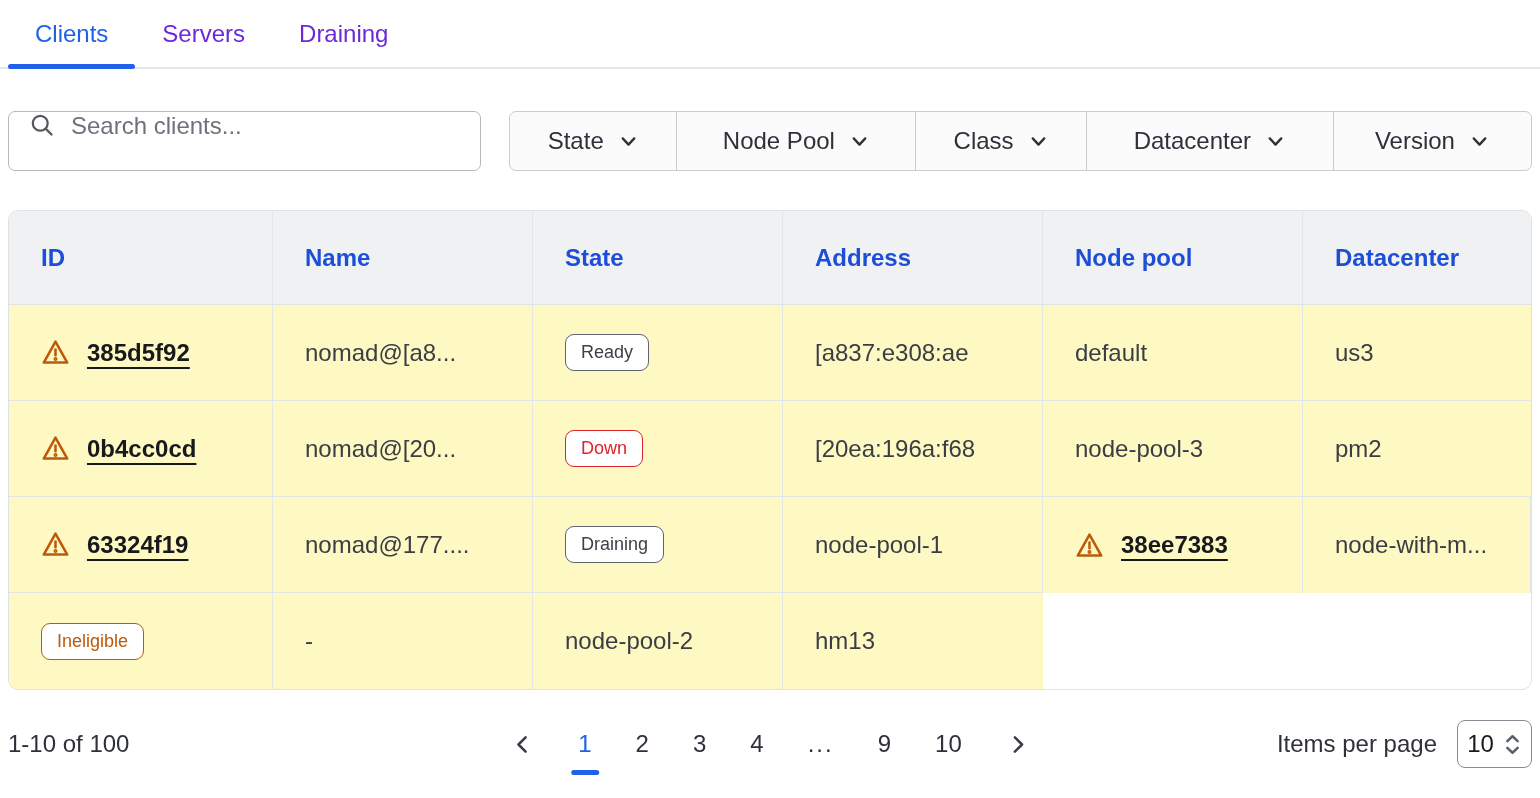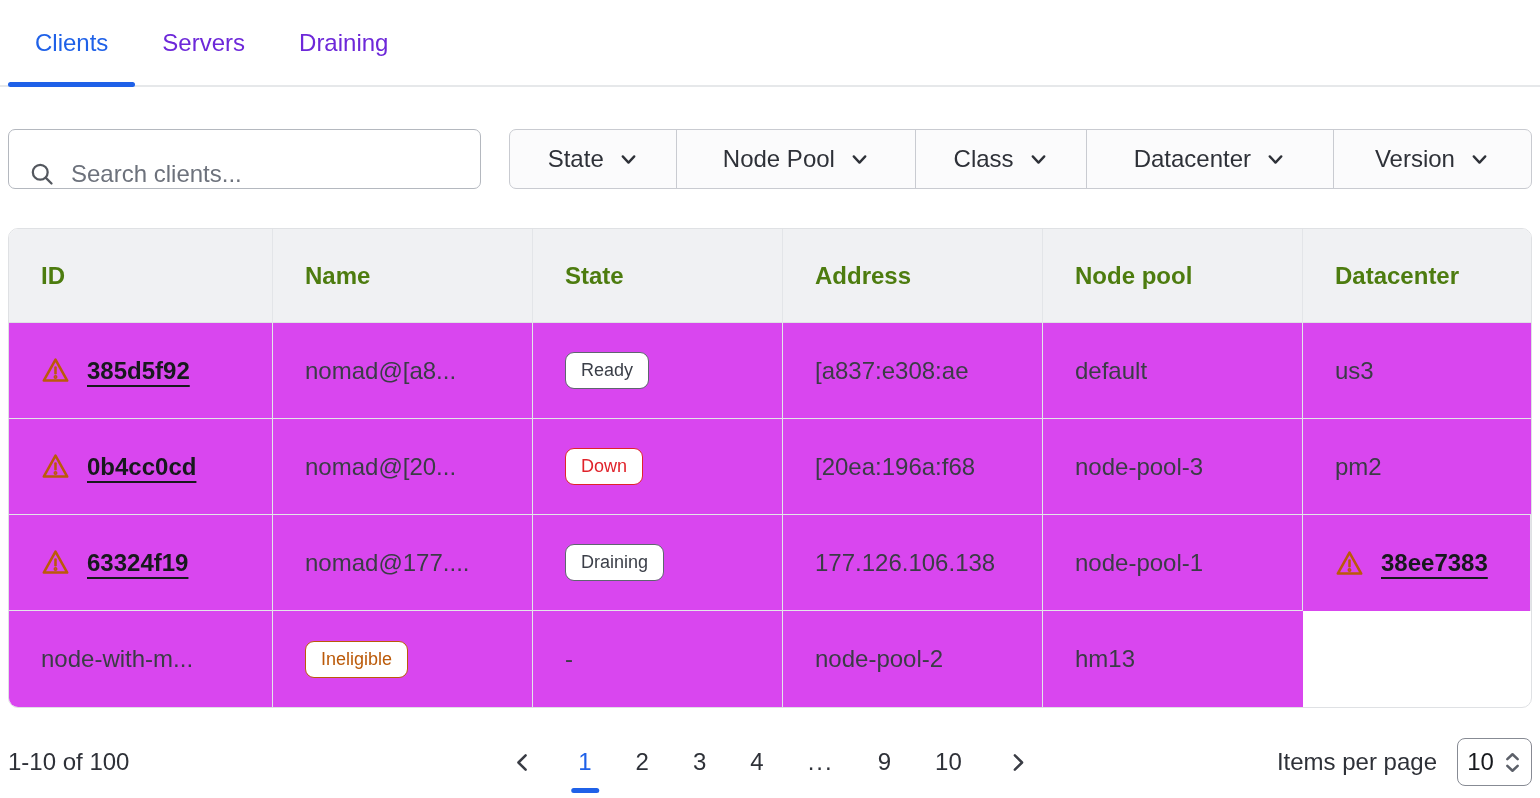--- a/index.html
+++ b/index.html
@@ -8,21 +8,21 @@
     width: 1540px; height: 798px;
     font-family: "Liberation Sans", sans-serif;
     color: #3a3d45;
     overflow: hidden;
   }
   .page { width: 1540px; height: 798px; position: relative; }
 
   
   .tabbar {
     display: flex;
-    height: 87px;
+    height: 69px;
     border-bottom: 2px solid #e6e8ea;
     padding-left: 8px;
   }
   .tab {
     position: relative;
     display: flex; align-items: center;
     padding: 0 27px;
     font-size: 24px;
     color: #6d28d9;
     cursor: pointer;
@@ -34,21 +34,21 @@
   }
 
   
   .toolbar {
     display: flex;
     margin: 42px 8px 0 8px;
     height: 60px;
     gap: 28px;
   }
   .searchbox {
-    display: flex; align-items: flex-end;
+    display: flex; align-items: flex-start;
     width: 473px; height: 60px;
     border: 1.5px solid #b4b8bf; border-radius: 7px;
     padding-left: 20px; gap: 15px;
     background: #fff;
   }
   .searchbox svg { flex: 0 0 auto; }
   .searchbox input {
     border: none; outline: none;
     font-family: "Liberation Sans", sans-serif;
     font-size: 24px; color: #3a3d45;
@@ -84,27 +84,27 @@
     border-radius: 10px;
     overflow: hidden;
     display: grid;
     grid-template-columns: 264px 260px 250px 260px 260px 1fr;
   }
   .th {
     background: #f0f1f3;
     height: 94px;
     display: flex; align-items: center;
     padding-left: 32px;
-    font-size: 24px; font-weight: 700; color: #4d7c0f;
+    font-size: 24px; font-weight: 700; color: #1d4ed8;
     border-bottom: 1px solid #dfe1e4;
     border-right: 1px solid #e3e5e8;
   }
   .th:nth-child(6) { border-right: none; }
   .td {
-    background: #d946ef;
+    background: #fef9c3;
     height: 96px;
     display: flex; align-items: center;
     padding-left: 32px;
     font-size: 24px; color: #3a3d45;
     border-bottom: 1px solid #e3e5e8;
     border-right: 1px solid #e3e5e8;
     white-space: nowrap; overflow: hidden;
   }
   .td.last-col { border-right: none; }
   .td-id { gap: 17px; }
@@ -274,21 +274,20 @@
         <path d="M12 3 L21.7 20.3 H2.3 Z"></path>
           <line x1="12" y1="9.6" x2="12" y2="14.2"></line>
           <circle cx="12" cy="17.3" r="0.6" fill="#bb5a09"></circle>
       </svg>
       <span class="id-link">63324f19</span>
     </div>
     <div class="td">nomad@177....</div>
     <div class="td">
       <span class="badge" data-kind="neutral">Draining</span>
     </div>
-    <div class="td">177.126.106.138</div>
     <div class="td">node-pool-1</div>
 
     <div class="td td-id row-last-cell" style="border-bottom:none;">
       <svg width="29" height="29" viewBox="0 0 24 24" fill="none" stroke="#bb5a09" stroke-width="2.1" stroke-linecap="round" stroke-linejoin="round">
         <path d="M12 3 L21.7 20.3 H2.3 Z"></path>
           <line x1="12" y1="9.6" x2="12" y2="14.2"></line>
           <circle cx="12" cy="17.3" r="0.6" fill="#bb5a09"></circle>
       </svg>
       <span class="id-link">38ee7383</span>
     </div>

